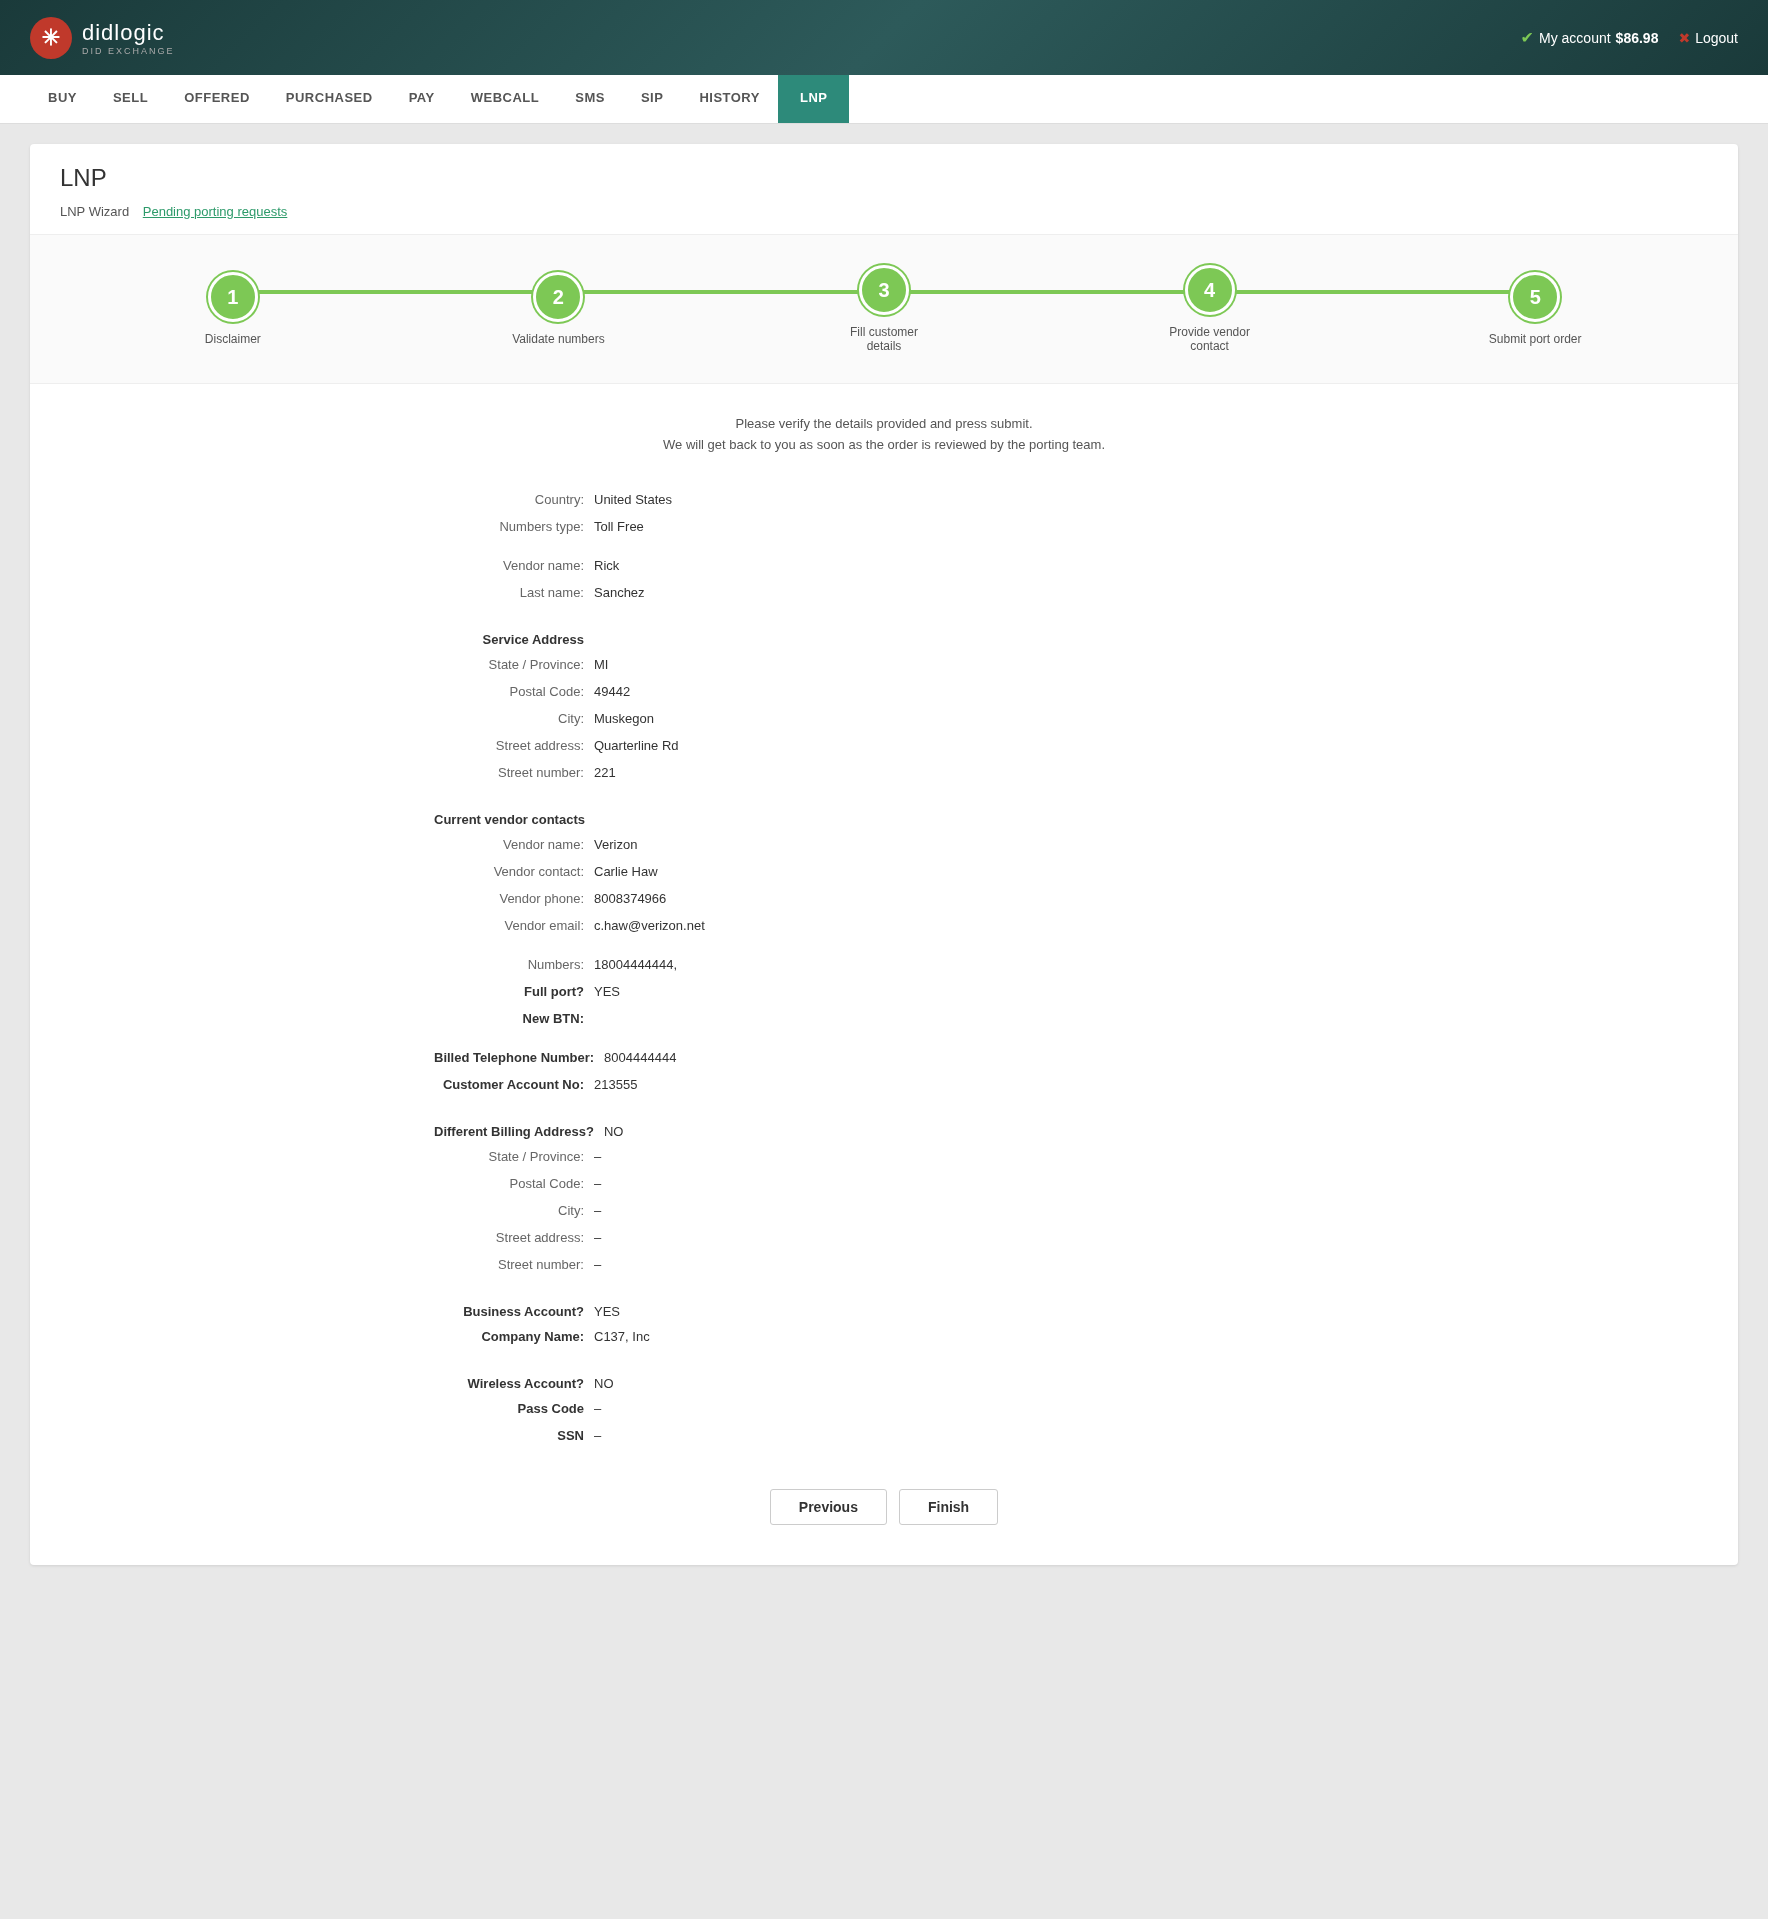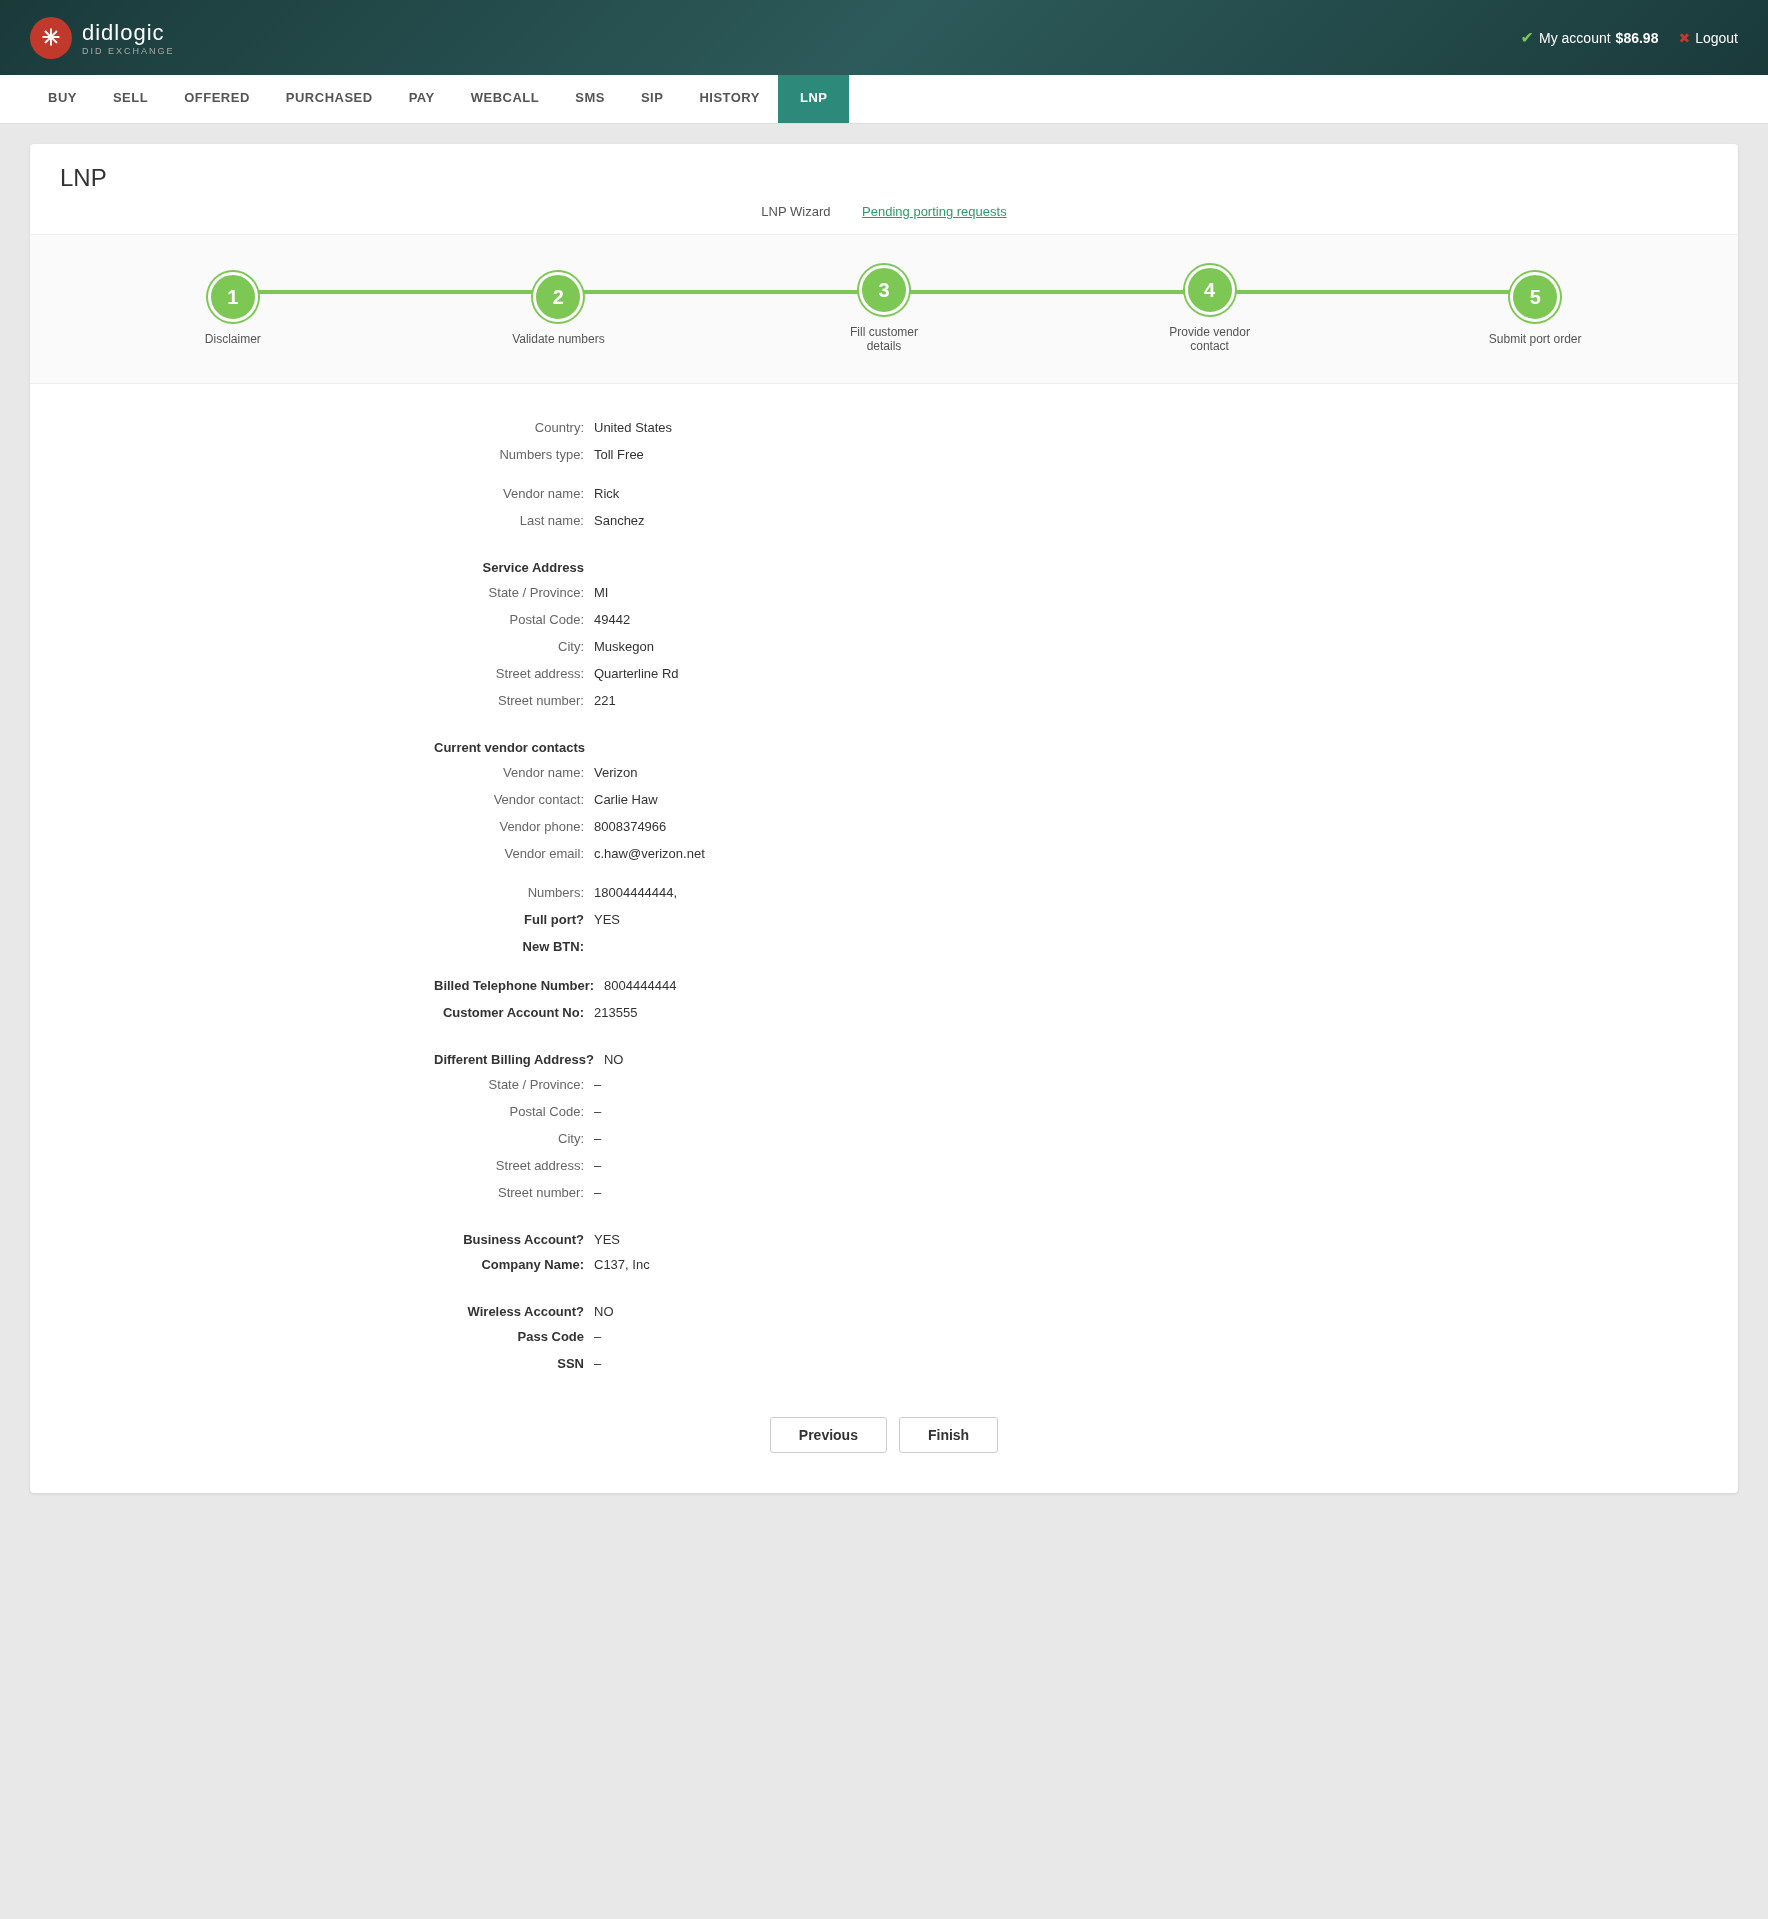--- a/index.html
+++ b/index.html
@@ -116,23 +116,22 @@
       border-bottom: 1px solid #eee;
     }
     .page-title {
       font-size: 24px;
       font-weight: 300;
       color: #333;
       margin-bottom: 12px;
     }
     .breadcrumb-area {
       display: flex;
-      gap: 14px;
-      align-items: center;
-      justify-content: center;
+      gap: 5px;
+      align-items: center;
     }
     .breadcrumb-item {
       font-size: 13px;
       color: #555;
     }
     .breadcrumb-link {
       font-size: 13px;
       color: #2d9a6a;
       text-decoration: underline;
       cursor: pointer;
@@ -344,20 +343,24 @@
           <div class="step-label">Provide vendor contact</div>
         </div>
         <div class="wizard-step">
           <div class="step-circle">5</div>
           <div class="step-label">Submit port order</div>
         </div>
       </div>
     </div>
 
     <div class="form-section">
+      <div class="section-subtitle">
+        <span>Please verify the details provided and press submit.</span><br>
+        <span>We will get back to you as soon as the order is reviewed by the porting team.</span>
+      </div>
 
       <div class="details-grid">
 
         <div>
 
           <div class="detail-row">
             <span class="detail-label">Country:</span>
             <span class="detail-value">United States</span>
           </div>
 

